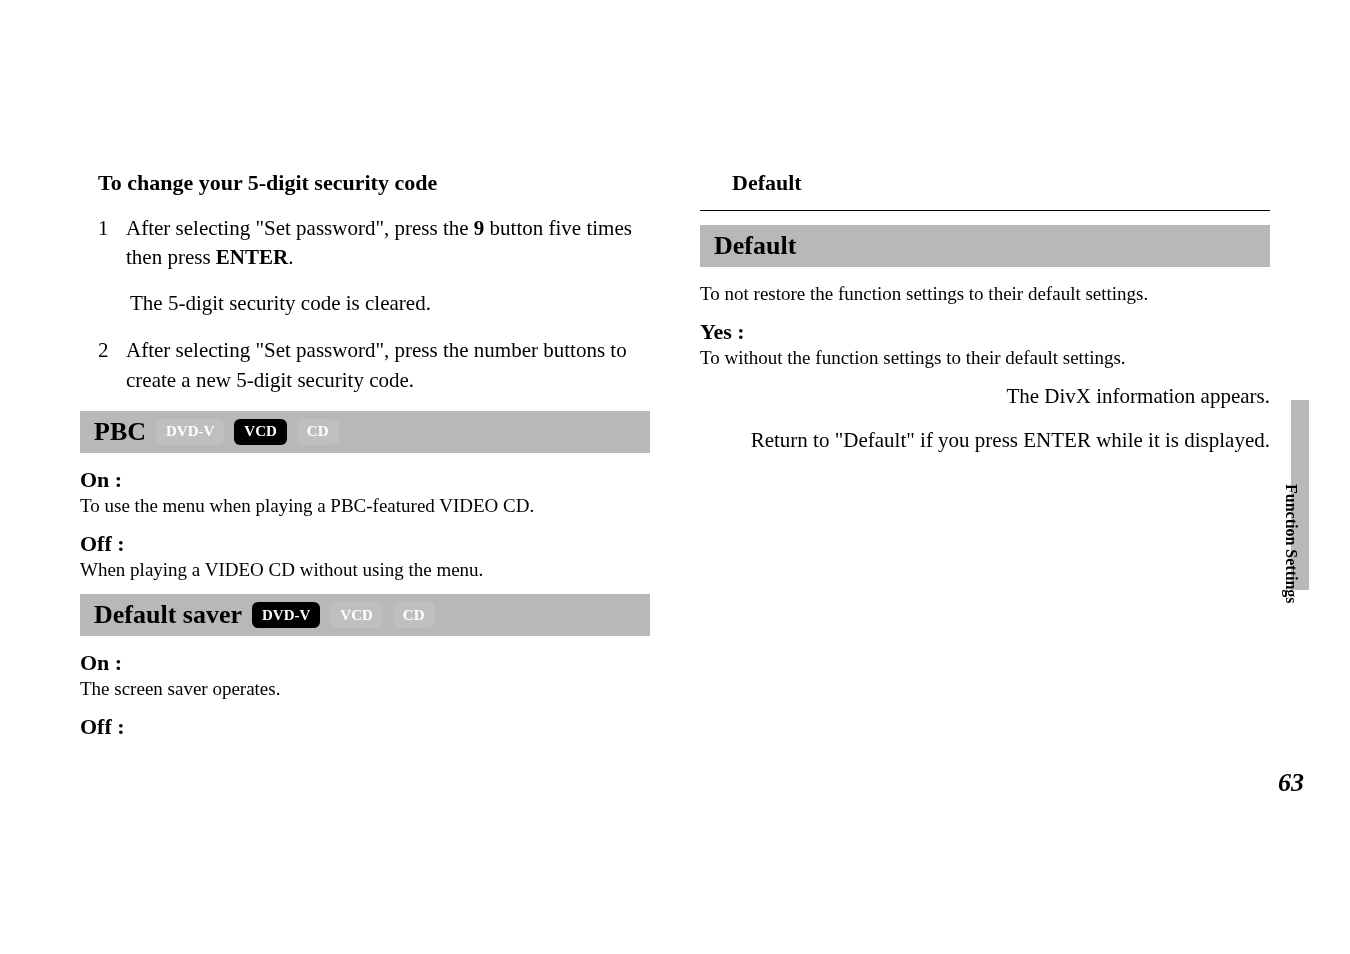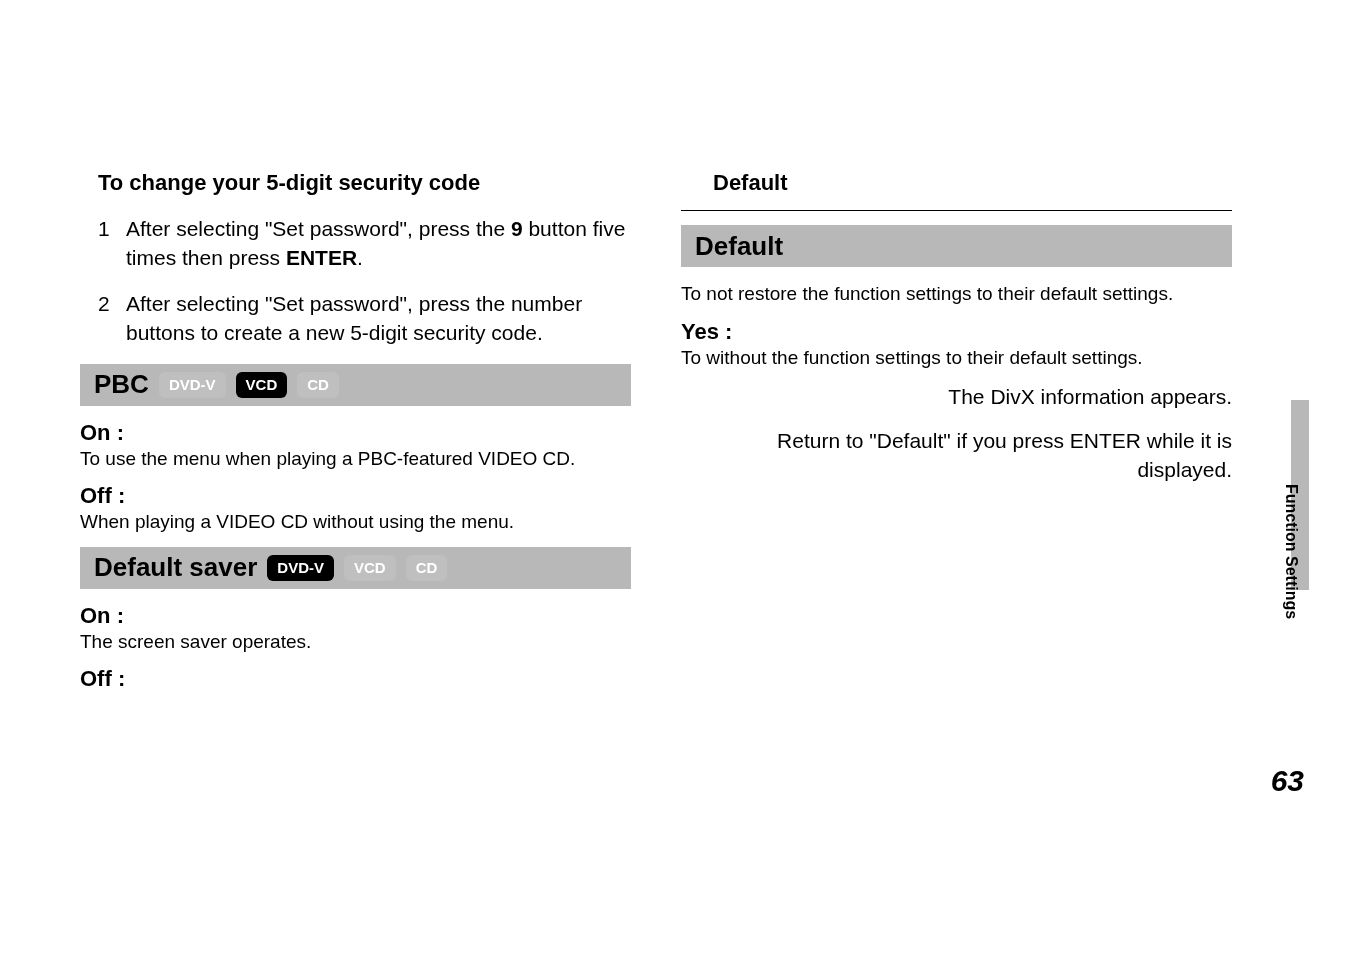--- a/index.html
+++ b/index.html
@@ -1,17 +1,17 @@
 <!DOCTYPE html>
 <html><head>
 <meta charset="utf-8">
 <style>
   * { box-sizing: border-box; margin: 0; padding: 0; }
   html, body { width: 1350px; height: 954px; background: #ffffff; font-family: Arial, Helvetica, sans-serif; color: #000; }
-  .page { position: relative; width: 1350px; height: 834px; padding: 170px 118px 40px 80px; }
+  .page { position: relative; width: 1350px; height: 834px; padding: 170px 80px 40px 80px; font-family: Liberation Serif, serif; }
   .columns { display: flex; gap: 50px; }
   .col { flex: 1; }
   .subhead { font-weight: bold; font-size: 22px; margin-bottom: 18px; }
   .numbered { margin-left: 4px; margin-bottom: 16px; }
   .num-row { display: flex; gap: 14px; margin-bottom: 4px; font-size: 21px; line-height: 1.4; }
   .num-row .n { min-width: 14px; }
   .num-row .body { flex: 1; }
   .sub-para { margin-left: 30px; font-size: 21px; line-height: 1.4; margin-top: 14px; margin-bottom: 18px; }
   .section-bar { background: #b8b8b8; height: 42px; display: flex; align-items: center; padding-left: 14px; gap: 10px; margin-top: 10px; margin-bottom: 14px; }
   .section-bar .title { font-weight: bold; font-size: 26px; }
@@ -19,21 +19,21 @@
   .badge.active-dark { background: #000; color: #fff; }
   .badge.inactive { background: #bfbfbf; color: #fff; }
   .opt-label { font-weight: bold; font-size: 22px; margin-top: 6px; }
   .opt-desc { font-size: 19px; line-height: 1.35; margin-bottom: 12px; }
   .right-top-label { font-weight: bold; font-size: 22px; margin-left: 32px; margin-bottom: 14px; }
   .hr { border: 0; border-top: 1.5px solid #000; margin: 0 0 14px 0; }
   .divx-note { font-size: 21px; line-height: 1.4; margin-top: 8px; text-align: right; }
   .side-tab { position: absolute; right: 41px; top: 400px; width: 34px; height: 240px;}
   .side-tab-inner { position: absolute; right: 0; top: 0; width: 18px; height: 190px; background: #b8b8b8; }
   .side-label { position: absolute; right: 50px; top: 484px; writing-mode: vertical-rl; font-weight: bold; font-size: 16px; }
-  .page-num { position: absolute; right: 46px; bottom: 36px; font-weight: bold; font-size: 30px; font-style: italic;}
+  .page-num { position: absolute; right: 46px; bottom: 36px; font-weight: bold; font-size: 26px; font-style: italic;}
   .b { font-weight: bold; }
   sup { font-size: 0.6em; }
 </style>
 </head>
 <body>
 
 <div class="page">
   <div class="columns">
 
     <div class="col">
@@ -41,20 +41,21 @@
 
       <div class="numbered" style="margin-left:18px;">
         <div class="num-row">
           <div class="n">1</div>
           <div class="body">
             <span>After selecting "Set password", press the </span><span class="b">9</span><span> button five times then press </span><span class="b">ENTER</span><span>.</span>
           </div>
         </div>
       </div>
 
+      <div class="sub-para" style="margin-left:50px;">The 5-digit security code is cleared.</div>
 
       <div class="numbered" style="margin-left:18px;">
         <div class="num-row">
           <div class="n">2</div>
           <div class="body">After selecting "Set password", press the number buttons to create a new 5-digit security code.</div>
         </div>
       </div>
 
       <div class="section-bar">
         <span class="title">PBC</span>

